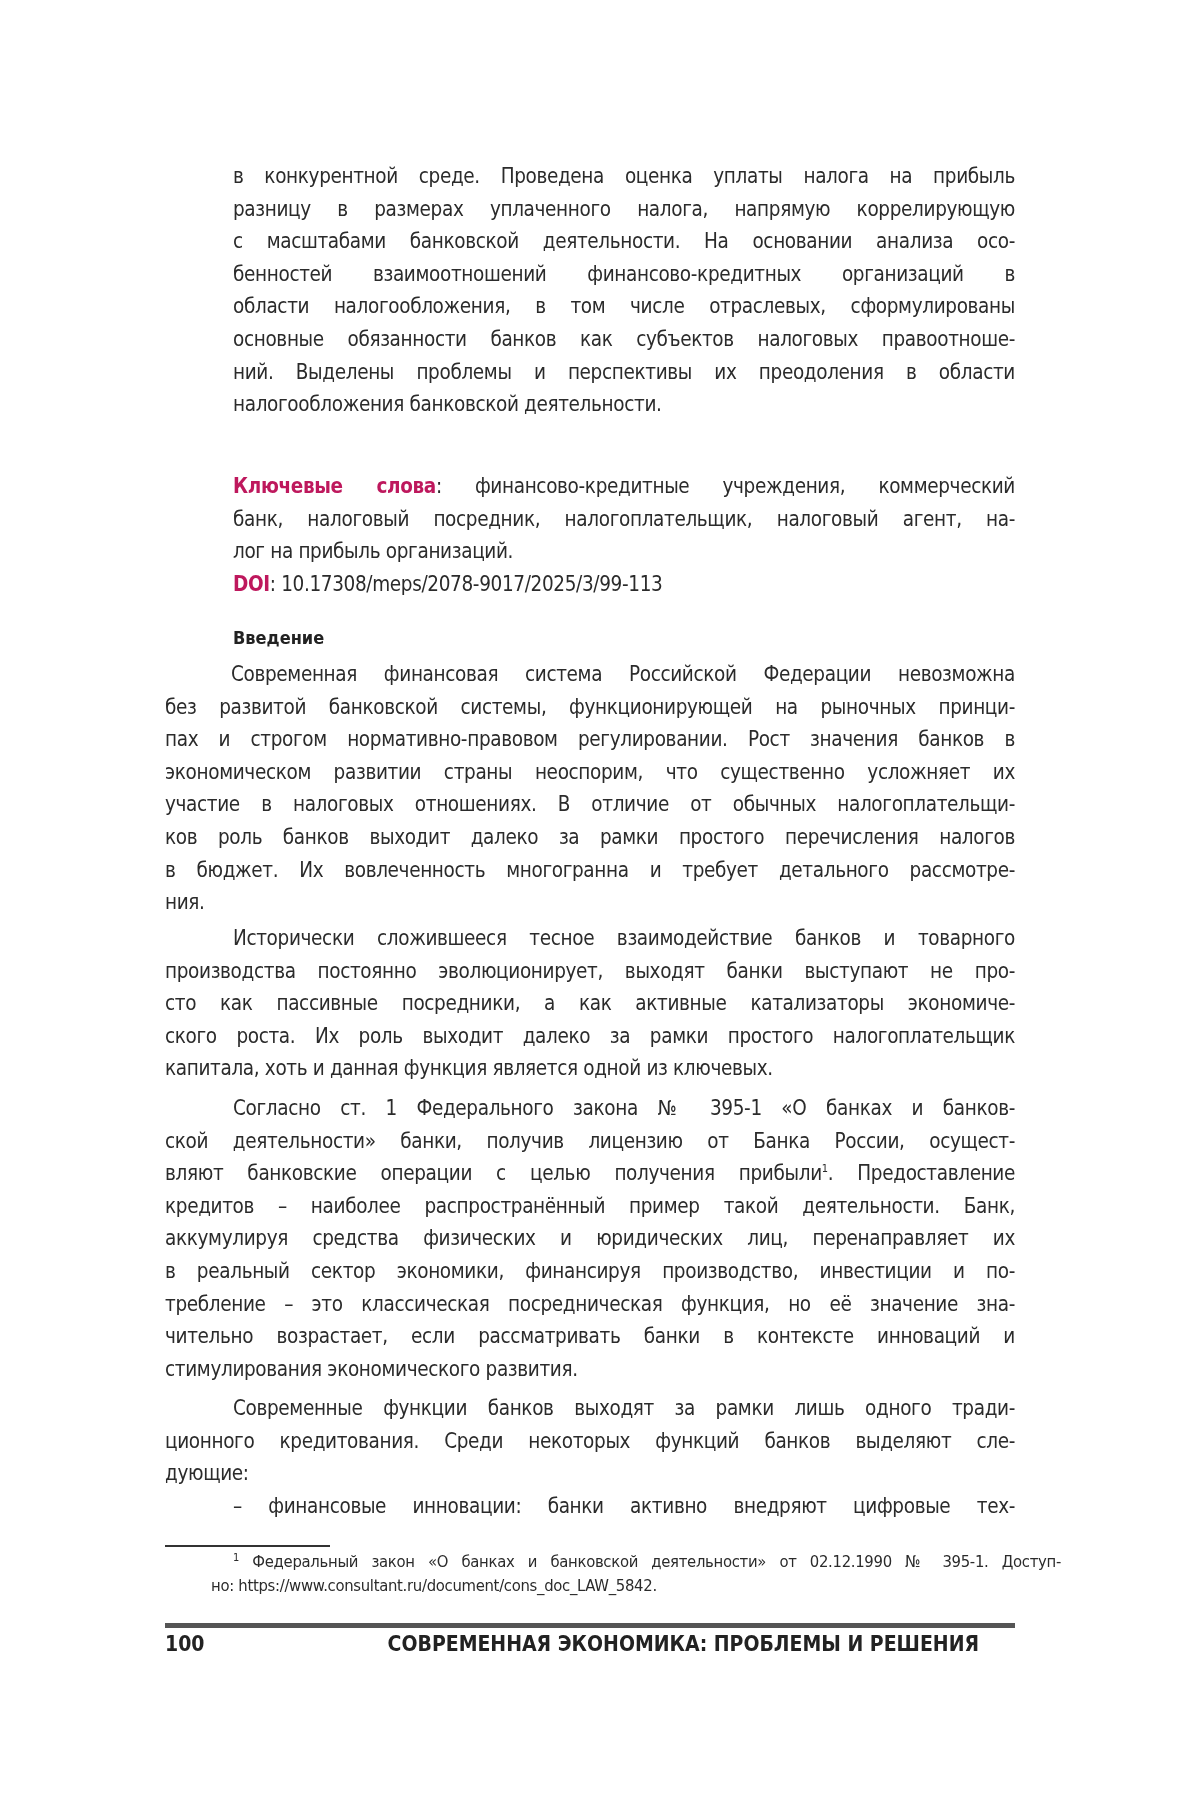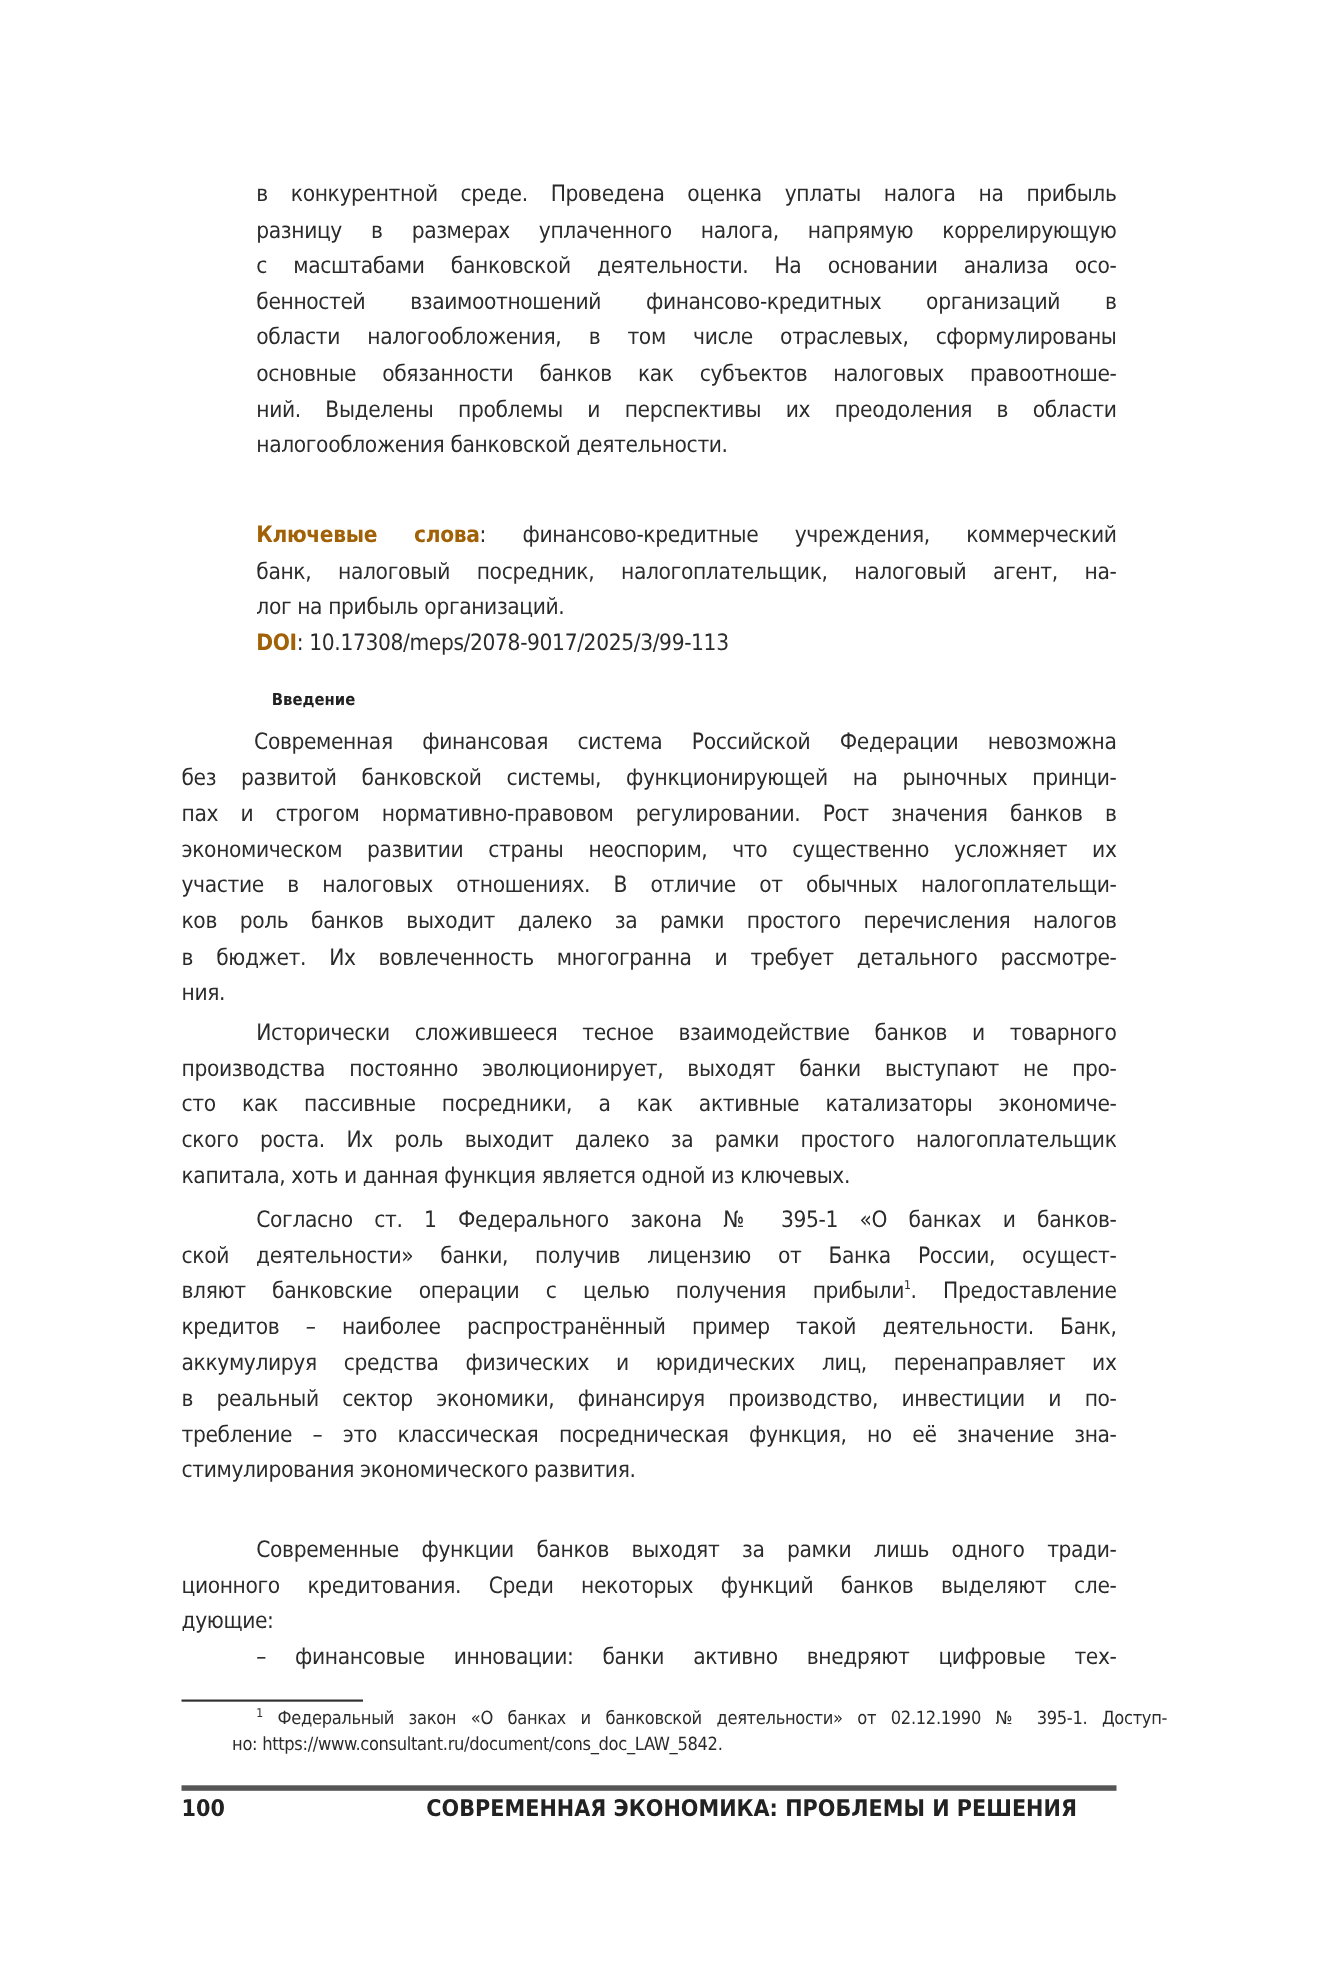--- a/index.html
+++ b/index.html
@@ -5,25 +5,25 @@
   html, body { margin: 0; padding: 0; background: #ffffff; }
   body { width: 1200px; height: 1801px; position: relative; overflow: hidden;
          font-family: "DejaVu Sans Condensed", "DejaVu Sans", "Liberation Sans", sans-serif; color: #2b2b2b; }
   .page { position: absolute; left: 165px; top: 0; width: 850px; }
   .text { position: absolute; left: 0; width: 850px; font-size: 20.5px; line-height: 32.6px;
           text-align: justify; letter-spacing: -0.35px; }
   .line { display: block; white-space: nowrap; text-align-last: justify; text-align: justify; }
   .line.last { text-align-last: left; }
   .indent { padding-left: 68px; }
   .ind2 { padding-left: 66px; }
-  .bold { font-weight: bold; color: #a16207; }
+  .bold { font-weight: bold; color: #be185d; }
   .abstract { top: 160px; left: 68px; width: 782px; }
   .keywords { top: 470px; left: 68px; width: 782px; }
   .doi { top: 568px; left: 68px; width: 782px; }
-  .intro-title { position:absolute; top: 627px; left: 68px; font-size: 15px; font-weight: bold; color:#222;margin-left:14px; }
+  .intro-title { position:absolute; top: 627px; left: 68px; font-size: 18px; font-weight: bold; color:#222; }
   .body1 { top: 658px; }
   .body2 { top: 922px; }
   .body3 { top: 1092px; }
   .body4 { top: 1392px; }
   .fn-rule { position: absolute; left: 0; top: 1545px; width: 165px; height: 2px; background: #333; }
   .footnote { position: absolute; left: 0; top: 1550px; width: 850px; font-size: 16.5px; line-height: 24px; letter-spacing: -0.3px; margin-left: 46px; }
   .footnote .line { text-align-last: justify; }
   .footnote .line.last { text-align-last: left; }
   .sup { font-size: 11px; vertical-align: super; line-height: 0; }
   .footer-rule { position: absolute; left: 0; top: 1623px; width: 850px; height: 5px; background: #555; }
@@ -79,20 +79,21 @@
   </div>
 
   <div class="text body3">
     <span class="line indent">Согласно ст. 1 Федерального закона № 395-1 «О банках и банков-</span>
     <span class="line">ской деятельности» банки, получив лицензию от Банка России, осущест-</span>
     <span class="line"><span>вляют банковские операции с целью получения прибыли</span><span class="sup">1</span><span>. Предоставление</span></span>
     <span class="line">кредитов – наиболее распространённый пример такой деятельности. Банк,</span>
     <span class="line">аккумулируя средства физических и юридических лиц, перенаправляет их</span>
     <span class="line">в реальный сектор экономики, финансируя производство, инвестиции и по-</span>
     <span class="line">требление – это классическая посредническая функция, но её значение зна-</span>
+    <span class="line">чительно возрастает, если рассматривать банки в контексте инноваций и</span>
     <span class="line last">стимулирования экономического развития.</span>
   </div>
 
   <div class="text body4">
     <span class="line indent">Современные функции банков выходят за рамки лишь одного тради-</span>
     <span class="line">ционного кредитования. Среди некоторых функций банков выделяют сле-</span>
     <span class="line last">дующие:</span>
     <span class="line indent">– финансовые инновации: банки активно внедряют цифровые тех-</span>
   </div>
 

